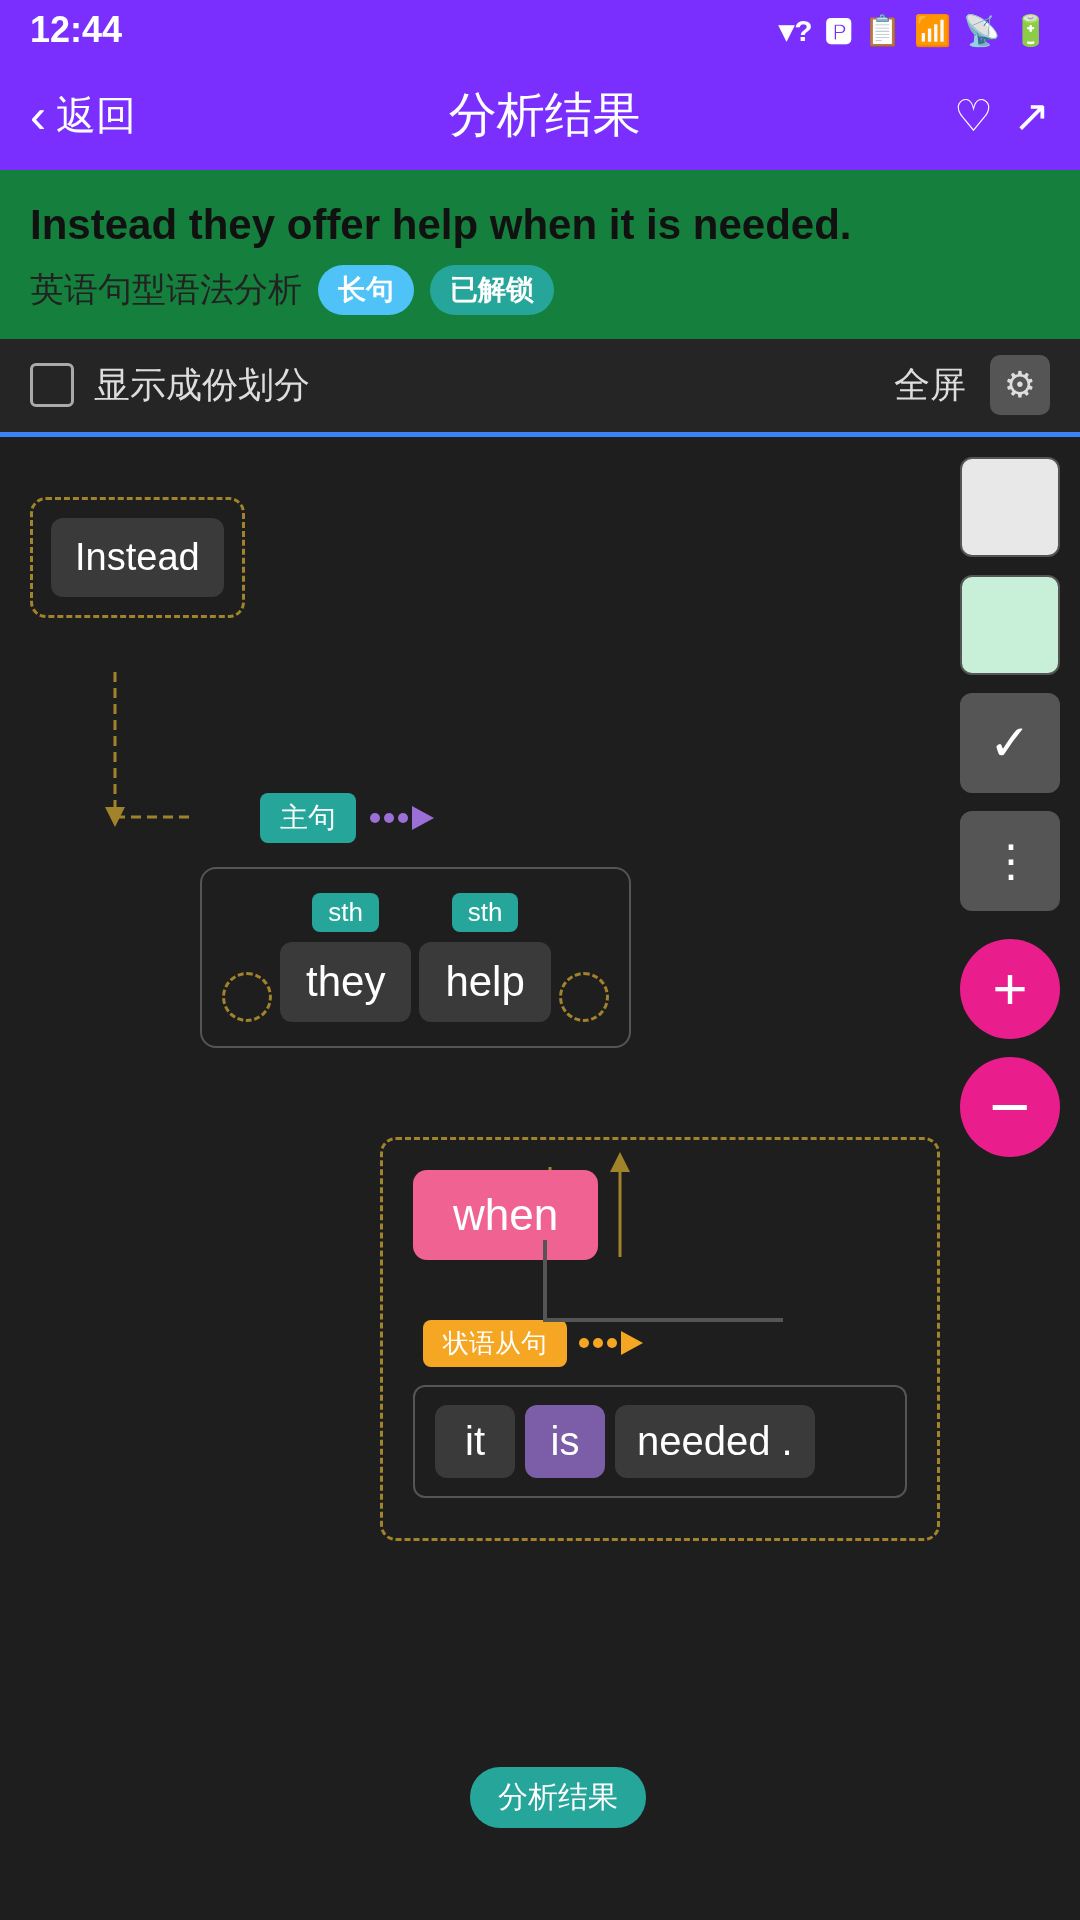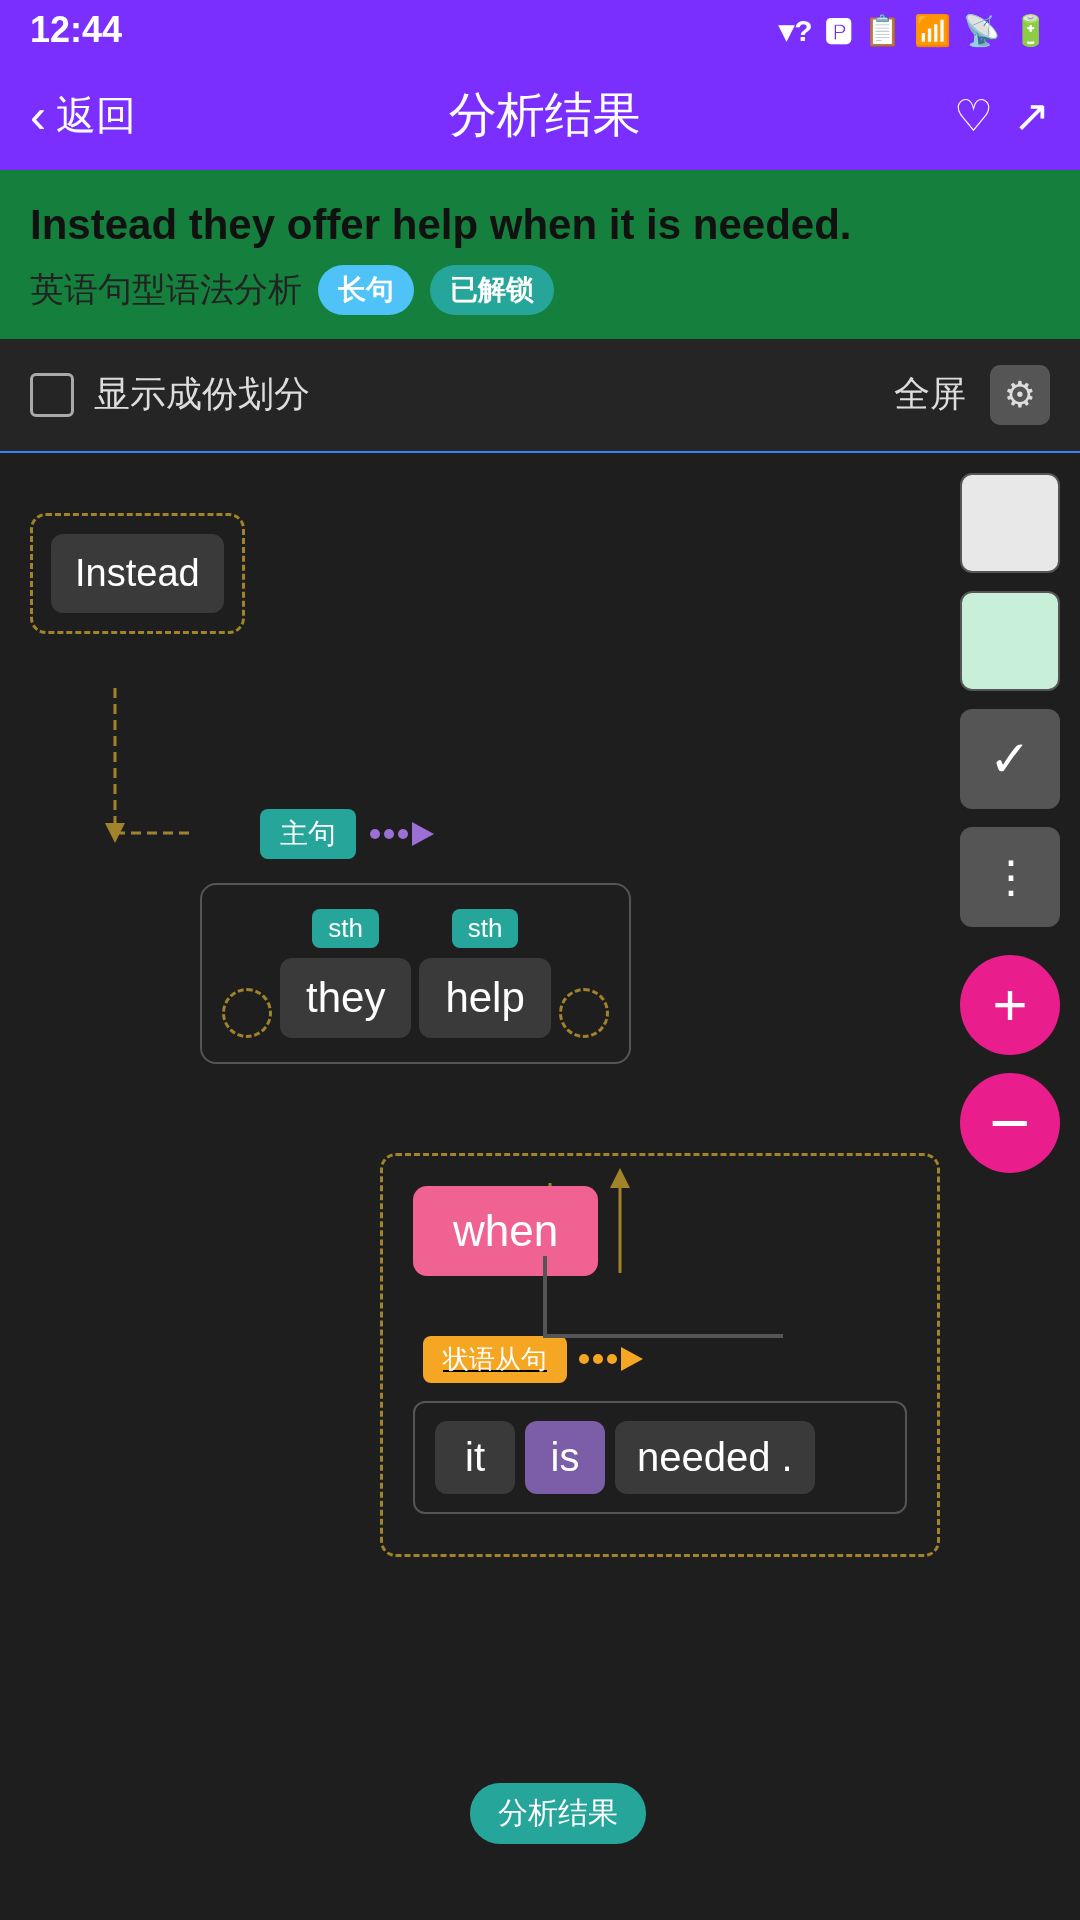--- a/index.html
+++ b/index.html
@@ -87,26 +87,26 @@
       font-size: 28px;
       color: white;
       font-weight: bold;
     }
     .badge-blue { background: #4fc3f7; color: white; }
     .badge-green { background: #26a69a; color: white; }
 
     
     .controls-bar {
       background: #252525;
-      height: 114px;
+      height: 98px;
       display: flex;
       align-items: center;
       justify-content: space-between;
       padding: 0 30px;
-      border-bottom: 2px solid #3b82f6;
+      border-bottom: 5px solid #3b82f6;
     }
     .checkbox-area {
       display: flex;
       align-items: center;
       gap: 20px;
     }
     .checkbox {
       width: 44px;
       height: 44px;
       border: 3px solid #aaa;
@@ -288,21 +288,20 @@
       border-radius: 14px;
       display: inline-block;
       margin-bottom: 60px;
     }
     .sub-clause-label {
       display: flex;
       align-items: center;
       gap: 12px;
       margin-bottom: 18px;
       margin-left: 10px;
-      text-decoration: underline;
     }
     .sub-clause-tag {
       background: #f5a623;
       color: white;
       font-size: 26px;
       padding: 6px 20px;
       border-radius: 8px;
     }
     .arrow-dotted-yellow {
       display: flex;

